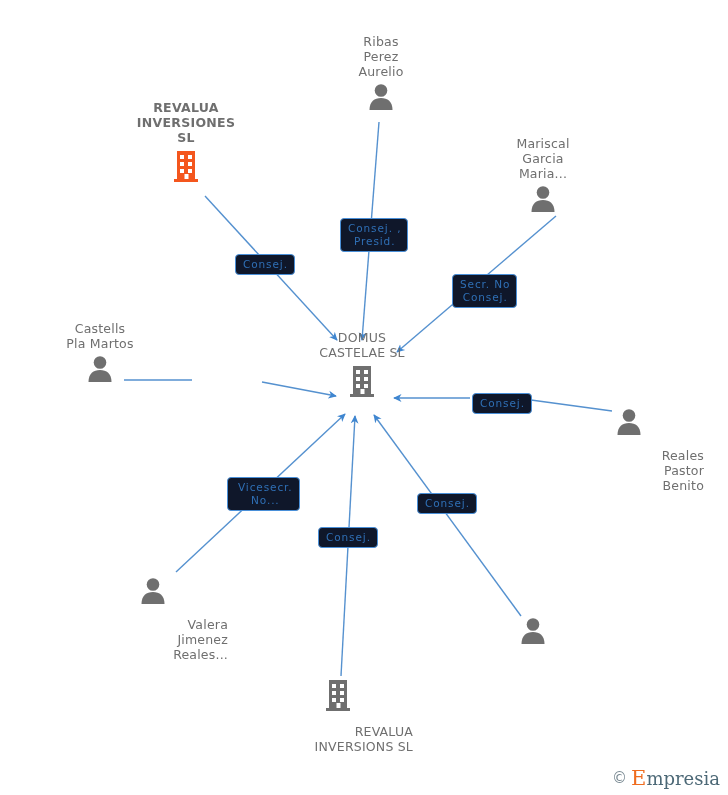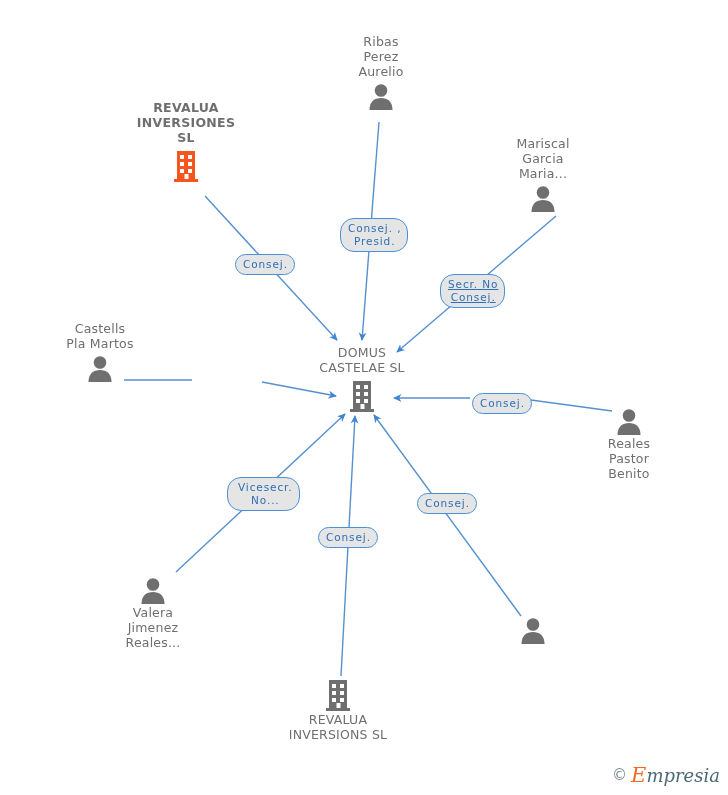--- a/index.html
+++ b/index.html
@@ -45,28 +45,28 @@
     color: #6f6f6f;
     font-weight: bold;
     letter-spacing: 0.3px;
   }
   .icon-wrap {
     display: block;
     line-height: 0;
   }
   .icon-wrap svg { display: inline-block; }
   .node.label-above .label { margin-bottom: 4px; }
-  .node.label-below .label { margin-top: 0; }
+  .node.label-below .label { margin-top: 12px; text-align: right; }
 
   .edge-label {
     position: absolute;
     box-sizing: border-box;
     border: 1px solid #4a90d9;
-    border-radius: 14px;
-    background: #e5e5e5;
+    border-radius: 4px;
+    background: #0f172a;
     color: #2f6fb5;
     font-size: 10.5px;
     line-height: 13px;
     letter-spacing: 0.9px;
     text-align: center;
     padding: 3px 6px 3px 7px;
     white-space: pre-line;
     box-shadow: 0 0 0 0 rgba(0,0,0,0);
   }
 
@@ -78,24 +78,23 @@
     align-items: center;
     gap: 4px;
   }
   #watermark .copy {
     color: #7a8a93;
     font-size: 15px;
     line-height: 15px;
   }
   #watermark .brand {
     font-family: "DejaVu Serif", "Liberation Serif", serif;
-    font-style: italic;
     font-size: 18px;
     color: #4c6876;
-    line-height: 26px;
+    line-height: 20px;
   }
   #watermark .brand .e {
     color: #ef6c1f;
     font-size: 21px;
   }
 </style>
 </head>
 <body>
 
 <div id="graph">
@@ -171,21 +170,21 @@
     <div class="label">Castells
 Pla Martos</div>
     <span class="icon-wrap">
       <svg width="26" height="28" viewBox="0 0 26 28" aria-hidden="true">
         <circle cx="13" cy="7.5" r="6.3" fill="#6f6f6f"></circle>
         <path d="M1.5,27 C1.5,18.5 6.5,15 13,15 C19.5,15 24.5,18.5 24.5,27 Z" fill="#6f6f6f"></path>
       </svg>
     </span>
   </div>
 
-  <div class="node company label-above" style="left:362px; top:345px;">
+  <div class="node company label-above" style="left:362px; top:330px;">
     <div class="label">DOMUS
 CASTELAE SL</div>
     <span class="icon-wrap">
       <svg width="26" height="34" viewBox="0 0 26 34" aria-hidden="true">
         <rect x="4" y="2" width="18" height="28" fill="#6f6f6f"></rect>
         <rect x="1" y="30" width="24" height="3" fill="#6f6f6f"></rect>
         <rect x="7" y="6" width="4" height="4" fill="#ffffff"></rect>
         <rect x="15" y="6" width="4" height="4" fill="#ffffff"></rect>
         <rect x="7" y="13" width="4" height="4" fill="#ffffff"></rect>
         <rect x="15" y="13" width="4" height="4" fill="#ffffff"></rect>
@@ -245,21 +244,21 @@
     </span>
     <div class="label">REVALUA
 INVERSIONS SL</div>
   </div>
 
   <div class="edge-label" style="left:235px; top:254px;">Consej.</div>
 
   <div class="edge-label" style="left:340px; top:218px;">Consej. ,
 Presid.</div>
 
-  <div class="edge-label" style="left:440px; top:274px;text-decoration:underline;">Secr.  No
+  <div class="edge-label" style="left:452px; top:274px;">Secr.  No
 Consej.</div>
 
 
   <div class="edge-label" style="left:472px; top:393px;">Consej.</div>
 
   <div class="edge-label" style="left:227px; top:477px;padding-left:10px;">Vicesecr.
 No...</div>
 
   <div class="edge-label" style="left:318px; top:527px;">Consej.</div>
 

